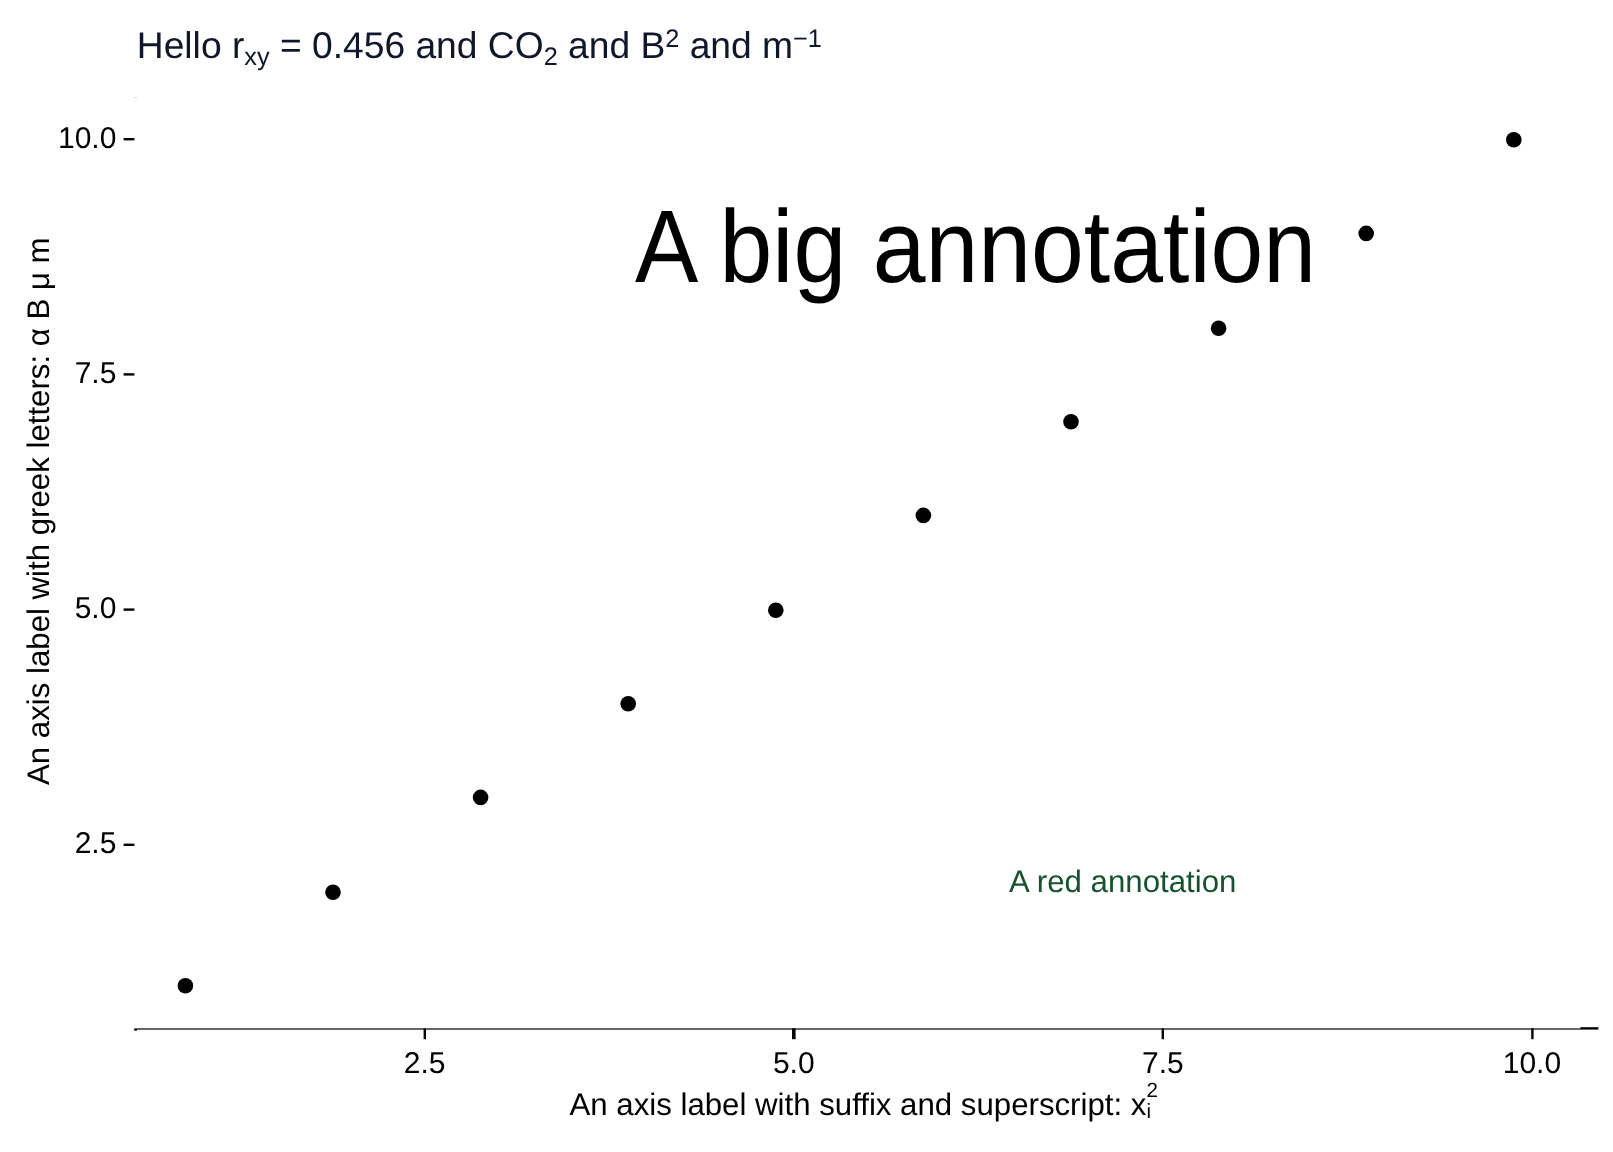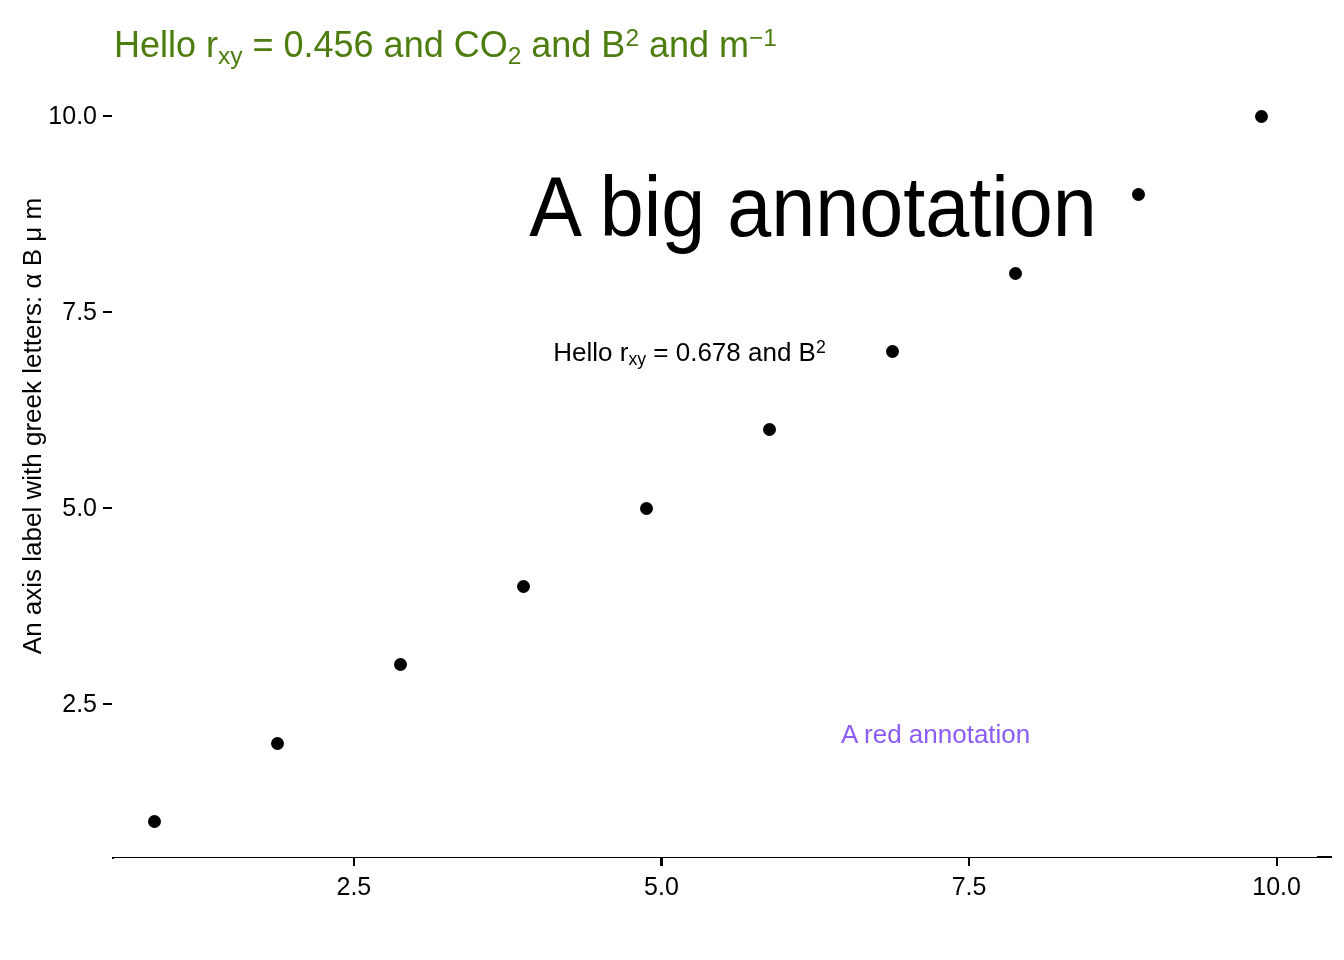--- a/index.html
+++ b/index.html
@@ -19,24 +19,24 @@
     width: 1344px;
     height: 960px;
     background: #ffffff;
   }
 
   
   .plot-title {
     position: absolute;
     left: 114px;
     top: 18px;
-    font-size: 36px;
-    line-height: 40px;
-    white-space: nowrap;
-    color: #4d7c0f;
+    font-size: 31px;
+    line-height: 30px;
+    white-space: nowrap;
+    color: #0f172a;
   }
   .plot-title sub { font-size: 0.68em; vertical-align: -0.28em; }
   .plot-title sup { font-size: 0.68em; vertical-align: 0.45em; }
 
   
   .panel {
     position: absolute;
     left: 99px;
     top: 81px;
     width: 1218px;
@@ -212,22 +212,21 @@
       <div class="pt" title="2, 2" style="left: 178.394px; top: 662.343px; background: rgb(0, 0, 0);"></div>
       <div class="pt" title="3, 3" style="left: 301.424px; top: 583.96px; background: rgb(0, 0, 0);"></div>
       <div class="pt" title="4, 4" style="left: 424.455px; top: 505.576px; background: rgb(0, 0, 0);"></div>
       <div class="pt" title="5, 5" style="left: 547.485px; top: 427.192px; background: rgb(0, 0, 0);"></div>
       <div class="pt" title="6, 6" style="left: 670.515px; top: 348.808px; background: rgb(0, 0, 0);"></div>
       <div class="pt" title="7, 7" style="left: 793.545px; top: 270.424px; background: rgb(0, 0, 0);"></div>
       <div class="pt" title="8, 8" style="left: 916.576px; top: 192.04px; background: rgb(0, 0, 0);"></div>
       <div class="pt" title="9, 9" style="left: 1039.61px; top: 113.657px; background: rgb(0, 0, 0);"></div>
       <div class="pt" title="10, 10" style="left: 1162.64px; top: 35.2727px; background: rgb(0, 0, 0);"></div>
       <div class="anno anno-big" style="left: 713.576px; top: 125.414px; color: rgb(0, 0, 0);">A big annotation</div>
-      <div class="anno anno-mid" style="left: 590.545px; top: 271.992px; color: rgb(0, 0, 0);"><span>Hello r</span><sub>xy</sub><span> = 0.678 and B</span><sup>2</sup></div>
-      <div class="anno anno-red" style="left: 836.606px; top: 652.937px; color: #8b5cf6;">A red annotation</div>
+      <div class="anno anno-red" style="left: 836.606px; top: 652.937px; color: #14532d;">A red annotation</div>
     </div>
 
   <div id="ticks-layer">
       <div class="tick-y" style="top: 703.052px;"></div>
       <div class="ticklab-y-wrap" style="top: 704.152px;">
         <div class="ticklab-y" style="top: -13px;">2.5</div>
       </div>
       <div class="tick-y" style="top: 507.092px;"></div>
       <div class="ticklab-y-wrap" style="top: 508.192px;">
         <div class="ticklab-y" style="top: -13px;">5.0</div>
@@ -251,18 +250,21 @@
       <div class="tick-x" style="left: 967.961px;"></div>
       <div class="ticklab-x-wrap" style="left: 969.061px;">
         <div class="ticklab-x">7.5</div>
       </div>
       <div class="tick-x" style="left: 1275.54px;"></div>
       <div class="ticklab-x-wrap" style="left: 1276.64px;">
         <div class="ticklab-x">10.0</div>
       </div>
     </div>
 
+  <div class="xlab">
+    <span>An axis label with suffix and superscript: x</span><span class="stack"><span class="sup">2</span><span class="sub">i</span></span>
+  </div>
 
   <div class="ylab-wrap">
     <div class="ylab">An axis label with greek letters: α B μ m</div>
   </div>
 
 </div>
 
 </body></html>

